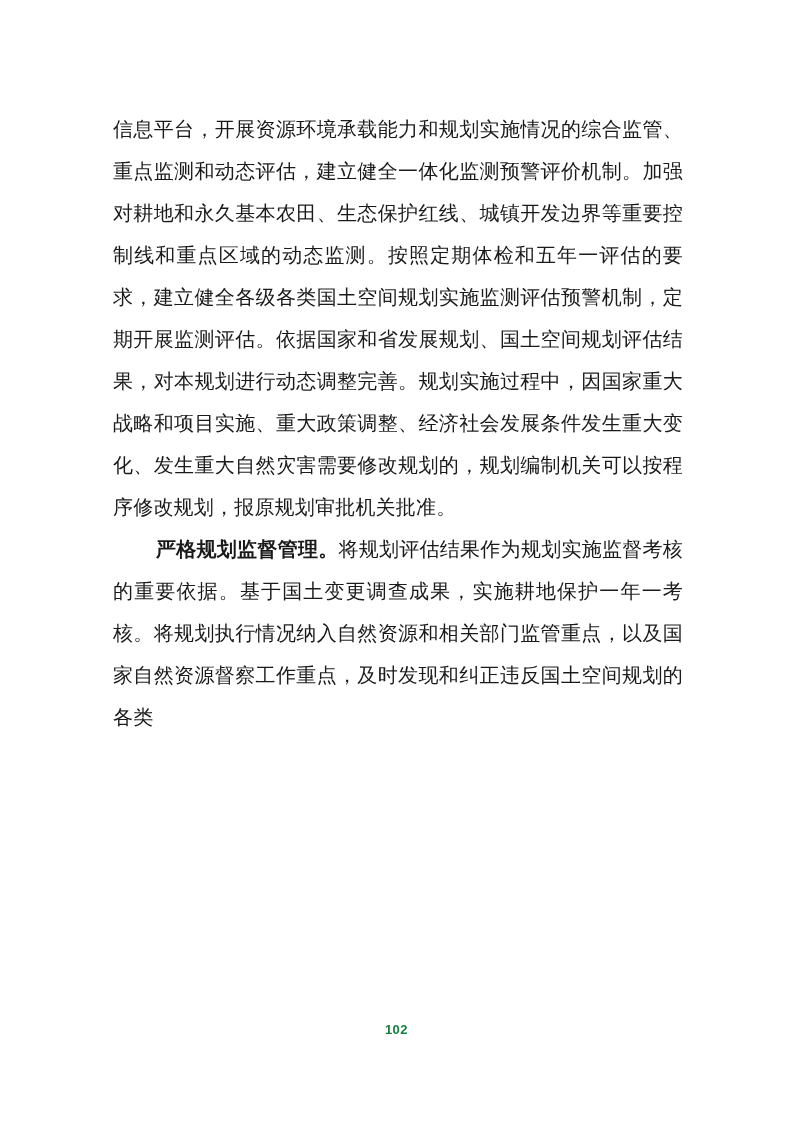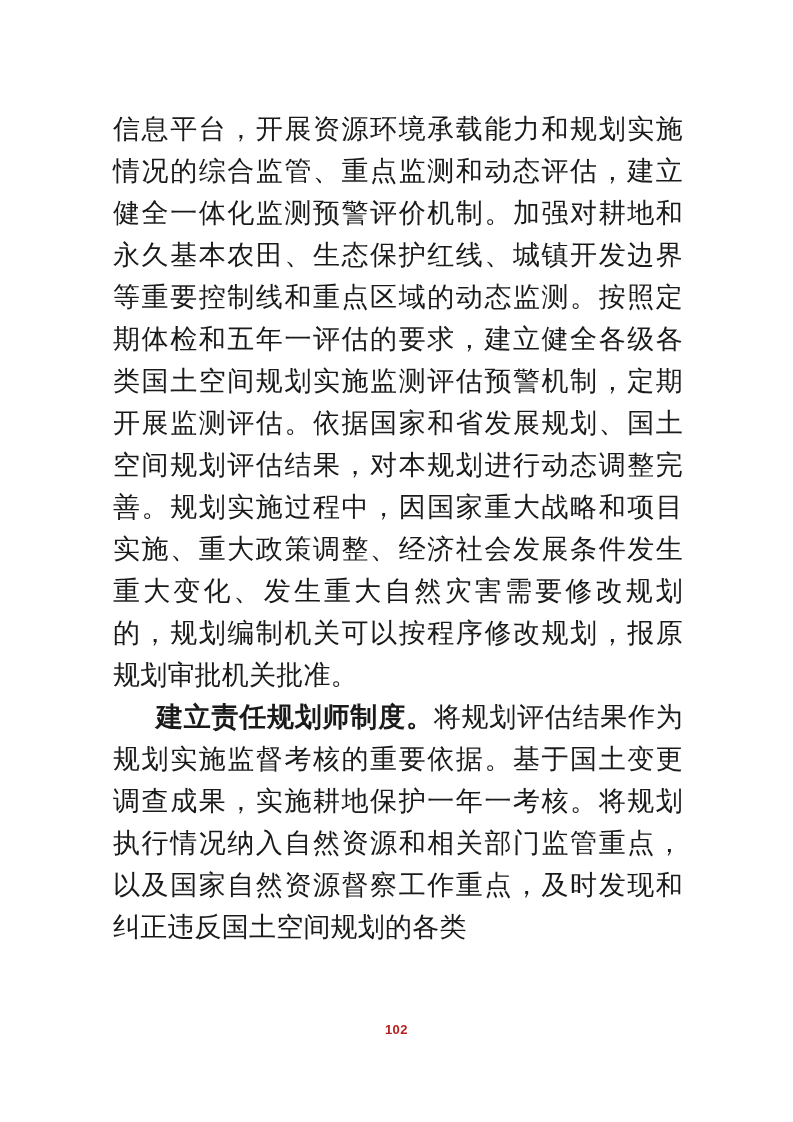--- a/index.html
+++ b/index.html
@@ -19,21 +19,21 @@
     box-sizing: border-box;
     overflow: hidden;
   }
   .content {
     position: absolute;
     left: 113px;
     top: 108px;
     width: 570px;
   }
   .para {
-    font-size: 27px;
+    font-size: 20px;
     line-height: 42px;
     color: #1a1a1a;
     text-align: justify;
     text-justify: inter-ideograph;
     letter-spacing: 0.2px;
     margin: 0;
   }
   .para + .para {
     margin-top: 0px;
   }
@@ -44,36 +44,36 @@
     font-weight: bold;
   }
   .page-number {
     position: absolute;
     left: 0;
     right: 0;
     top: 1022px;
     text-align: center;
     font-family: "Liberation Sans", sans-serif;
     font-size: 13px;
-    color: #b91c1c;
+    color: #15803d;
     font-weight: bold;
     letter-spacing: 0.5px;
   }
 </style>
 </head>
 <body>
 
 <div class="page">
   <div class="content">
 
     <p class="para">
       <span>信息平台，开展资源环境承载能力和规划实施情况的综合监管、重点监测和动态评估，建立健全一体化监测预警评价机制。加强对耕地和永久基本农田、生态保护红线、城镇开发边界等重要控制线和重点区域的动态监测。按照定期体检和五年一评估的要求，建立健全各级各类国土空间规划实施监测评估预警机制，定期开展监测评估。依据国家和省发展规划、国土空间规划评估结果，对本规划进行动态调整完善。规划实施过程中，因国家重大战略和项目实施、重大政策调整、经济社会发展条件发生重大变化、发生重大自然灾害需要修改规划的，规划编制机关可以按程序修改规划，报原规划审批机关批准。</span>
     </p>
 
 
     <p class="para indent">
-      <span class="lead">建立责任规划师制度。</span><span>将规划评估结果作为规划实施监督考核的重要依据。基于国土变更调查成果，实施耕地保护一年一考核。将规划执行情况纳入自然资源和相关部门监管重点，以及国家自然资源督察工作重点，及时发现和纠正违反国土空间规划的各类</span>
+      <span class="lead">严格规划监督管理。</span><span>将规划评估结果作为规划实施监督考核的重要依据。基于国土变更调查成果，实施耕地保护一年一考核。将规划执行情况纳入自然资源和相关部门监管重点，以及国家自然资源督察工作重点，及时发现和纠正违反国土空间规划的各类</span>
     </p>
 
   </div>
 
   <div class="page-number">102</div>
 </div>
 
 </body></html>

